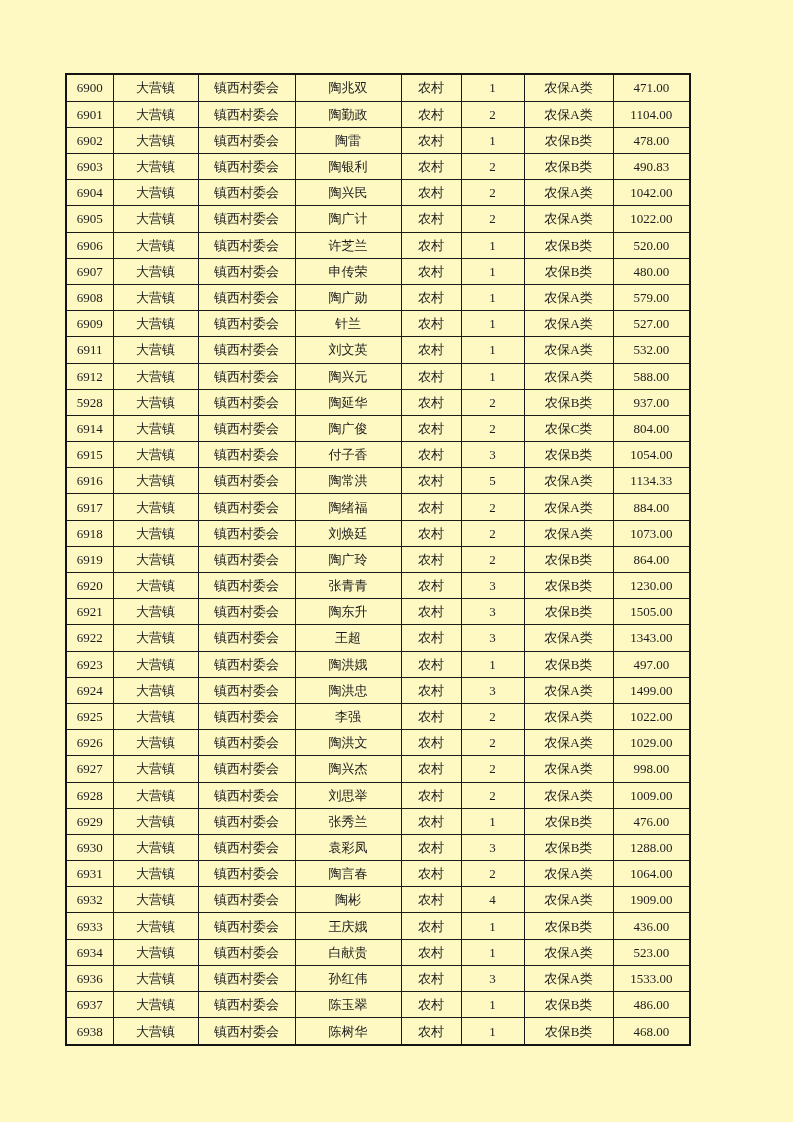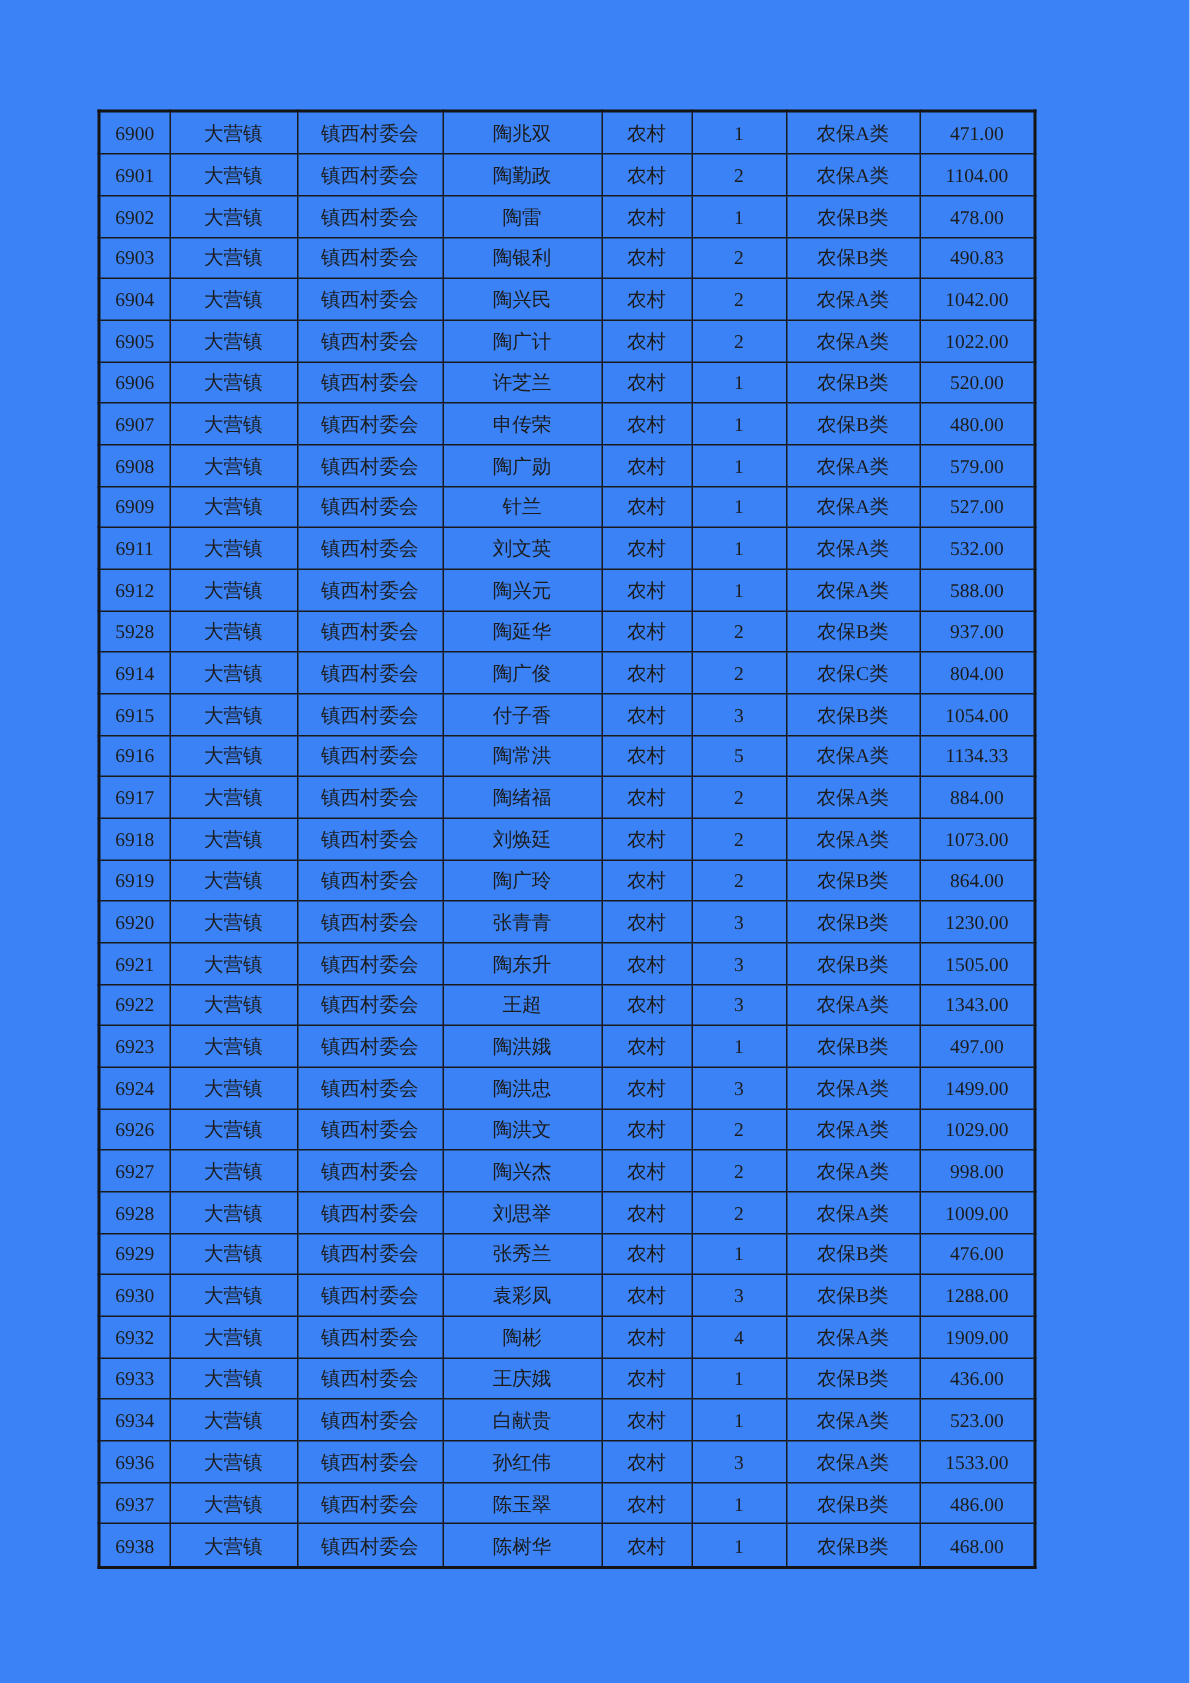--- a/index.html
+++ b/index.html
@@ -8,21 +8,21 @@
     width: 793px;
     height: 1122px;
     background: #ffffff;
     overflow: hidden;
     font-family: "Liberation Serif", "DejaVu Serif", serif;
   }
   .page {
     position: relative;
     width: 793px;
     height: 1122px;
-    background: #3b82f6;
+    background: #fef9c3;
   }
   table.roster {
     position: absolute;
     left: 65px;
     top: 73px;
     width: 624px;
     height: 973px;
     border-collapse: collapse;
     table-layout: fixed;
     border: 2px solid #141414;
@@ -297,20 +297,30 @@
           <td>6924</td>
           <td>大营镇</td>
           <td>镇西村委会</td>
           <td>陶洪忠</td>
           <td>农村</td>
           <td>3</td>
           <td>农保A类</td>
           <td>1499.00</td>
         </tr>
         <tr>
+          <td>6925</td>
+          <td>大营镇</td>
+          <td>镇西村委会</td>
+          <td>李强</td>
+          <td>农村</td>
+          <td>2</td>
+          <td>农保A类</td>
+          <td>1022.00</td>
+        </tr>
+        <tr>
           <td>6926</td>
           <td>大营镇</td>
           <td>镇西村委会</td>
           <td>陶洪文</td>
           <td>农村</td>
           <td>2</td>
           <td>农保A类</td>
           <td>1029.00</td>
         </tr>
         <tr>
@@ -345,20 +355,30 @@
         </tr>
         <tr>
           <td>6930</td>
           <td>大营镇</td>
           <td>镇西村委会</td>
           <td>袁彩凤</td>
           <td>农村</td>
           <td>3</td>
           <td>农保B类</td>
           <td>1288.00</td>
+        </tr>
+        <tr>
+          <td>6931</td>
+          <td>大营镇</td>
+          <td>镇西村委会</td>
+          <td>陶言春</td>
+          <td>农村</td>
+          <td>2</td>
+          <td>农保A类</td>
+          <td>1064.00</td>
         </tr>
         <tr>
           <td>6932</td>
           <td>大营镇</td>
           <td>镇西村委会</td>
           <td>陶彬</td>
           <td>农村</td>
           <td>4</td>
           <td>农保A类</td>
           <td>1909.00</td>

